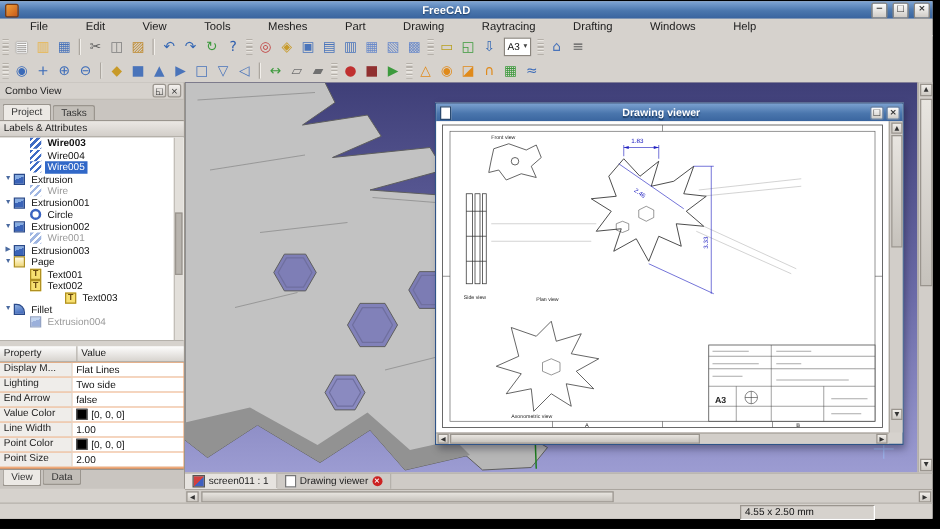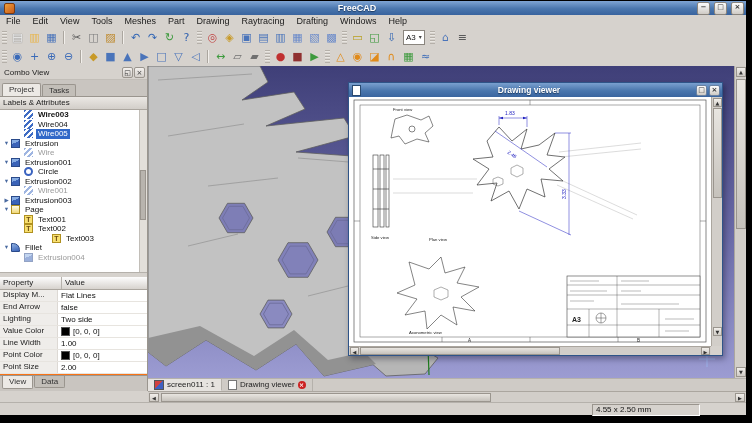--- a/index.html
+++ b/index.html
@@ -13,21 +13,21 @@
   .win-logo{width:9px;height:9px;margin:0 4px;border-radius:2px;
             background:linear-gradient(135deg,#f0a03a,#c85a1a);border:1px solid #7a3a10;}
   .win-title{flex:1;text-align:center;font:bold 9px/14px "Liberation Sans",sans-serif;color:#fff;text-shadow:0 1px 1px #1d3a60;}
   .win-btn{width:11px;height:11px;margin:0 2px;background:linear-gradient(#fdfdfd,#cfcbc5);
            border:1px solid #8a857e;border-radius:2px;font:bold 7px/9px "DejaVu Sans",sans-serif;
            text-align:center;color:#333;}
 
   
   .menubar{position:absolute;left:0;top:14px;width:746px;height:13px;background:#d6d2cd;
            border-bottom:1px solid #c2beb8;display:flex;}
-  .menu-item{font:9px/13px "Liberation Sans",sans-serif;color:#1a1a1a;padding:0 6px;}
+  .menu-item{font:9px/13px "Liberation Sans",sans-serif;color:#1a1a1a;padding:0 6px;margin-left:18px;}
   .toolbar{position:absolute;left:0;width:746px;height:19px;background:#d6d2cd;display:flex;align-items:center;}
   .tb1{top:27px;} .tb2{top:46px;border-bottom:1px solid #aba69f;}
   .tb-icon{display:inline-block;width:15px;height:15px;margin:0 1px;text-align:center;
            font:11px/15px "DejaVu Sans",sans-serif;}
   .tb-icon.light{text-shadow:0 0 1px #777,0 0 1px #777;}
   .tb-sep{display:inline-block;width:1px;height:13px;background:#aba69f;border-right:1px solid #f2efeb;margin:0 3px;}
   .tb-grip{display:inline-block;width:5px;height:13px;margin:0 2px;
            background:repeating-linear-gradient(#b5b0a9 0 1px,#e9e6e1 1px 2px,transparent 2px 3px);}
   .tb-combo{display:inline-flex;align-items:center;height:13px;background:#fff;border:1px solid #8a857e;
             margin:0 3px;padding:0 2px;font:8px/13px "Liberation Sans",sans-serif;color:#111;}
@@ -307,29 +307,29 @@
       <span class="ph-val">Value</span>
     </div>
     <div class="prop-rows">
           <div class="prop-row">
             <span class="prop-name">Display M...</span>
             <span class="prop-value">
               <span>Flat Lines</span>
             </span>
           </div>
           <div class="prop-row">
+            <span class="prop-name">Lighting</span>
+            <span class="prop-value">
+              <span>Two side</span>
+            </span>
+          </div>
+          <div class="prop-row">
             <span class="prop-name">End Arrow</span>
             <span class="prop-value">
               <span>false</span>
-            </span>
-          </div>
-          <div class="prop-row">
-            <span class="prop-name">Lighting</span>
-            <span class="prop-value">
-              <span>Two side</span>
             </span>
           </div>
           <div class="prop-row">
             <span class="prop-name">Value Color</span>
             <span class="prop-value">
               <span class="swatch" style="background: rgb(0, 0, 0);"></span>
               <span>[0, 0, 0]</span>
             </span>
           </div>
           <div class="prop-row">

